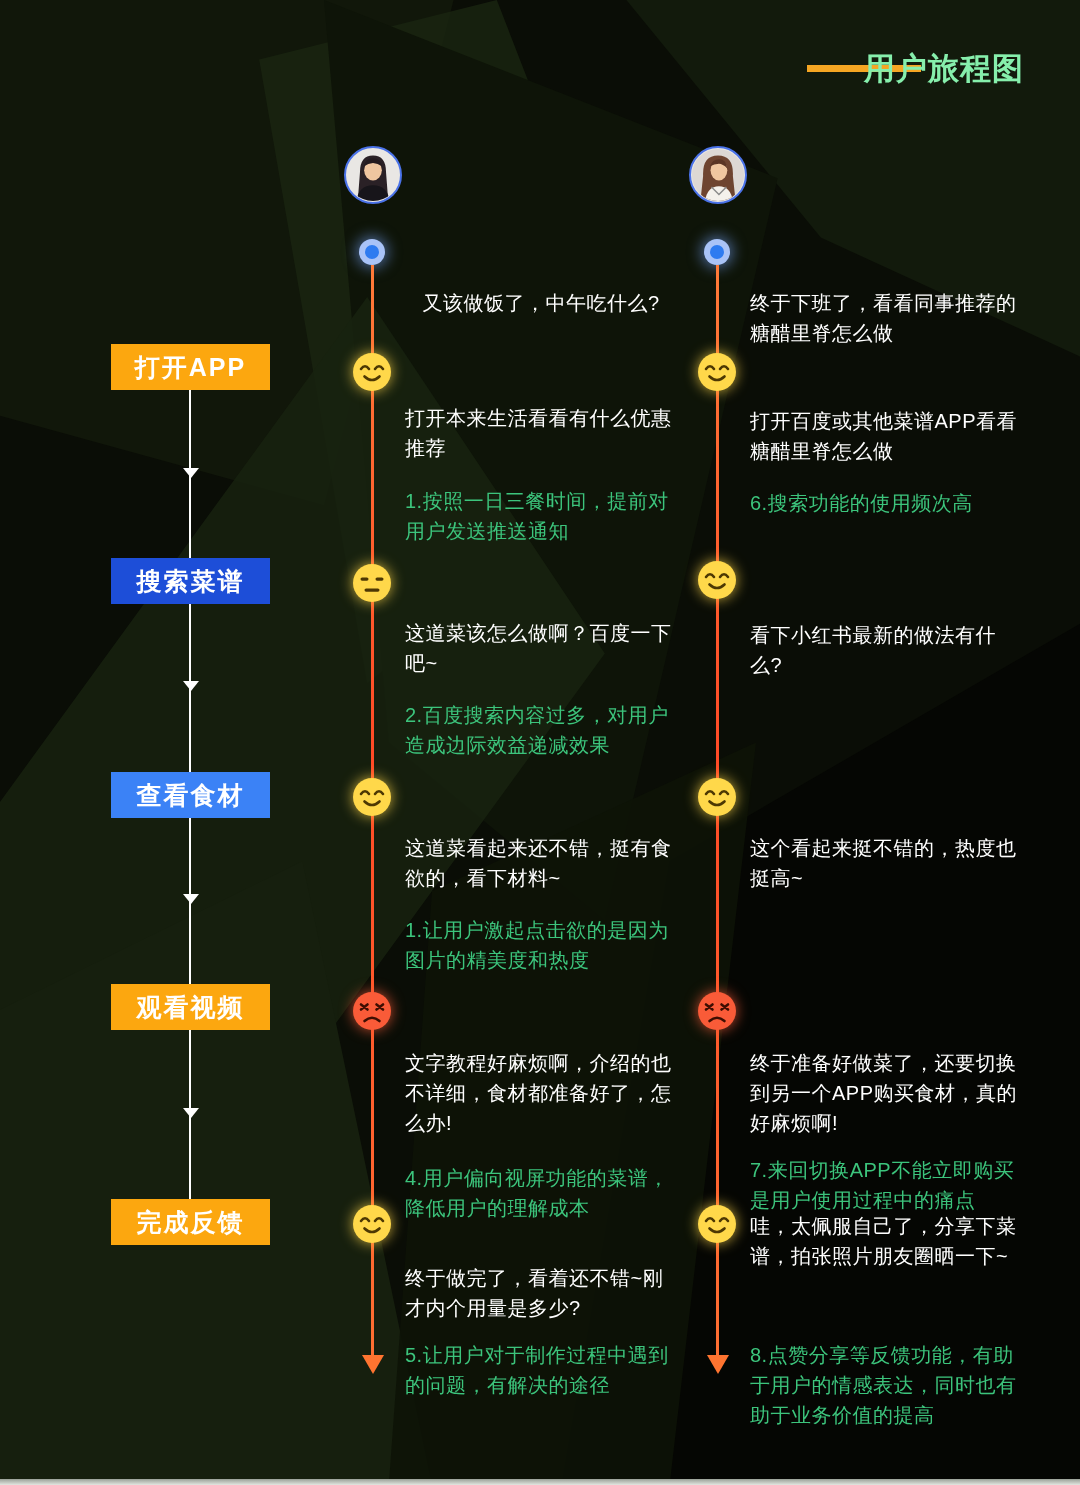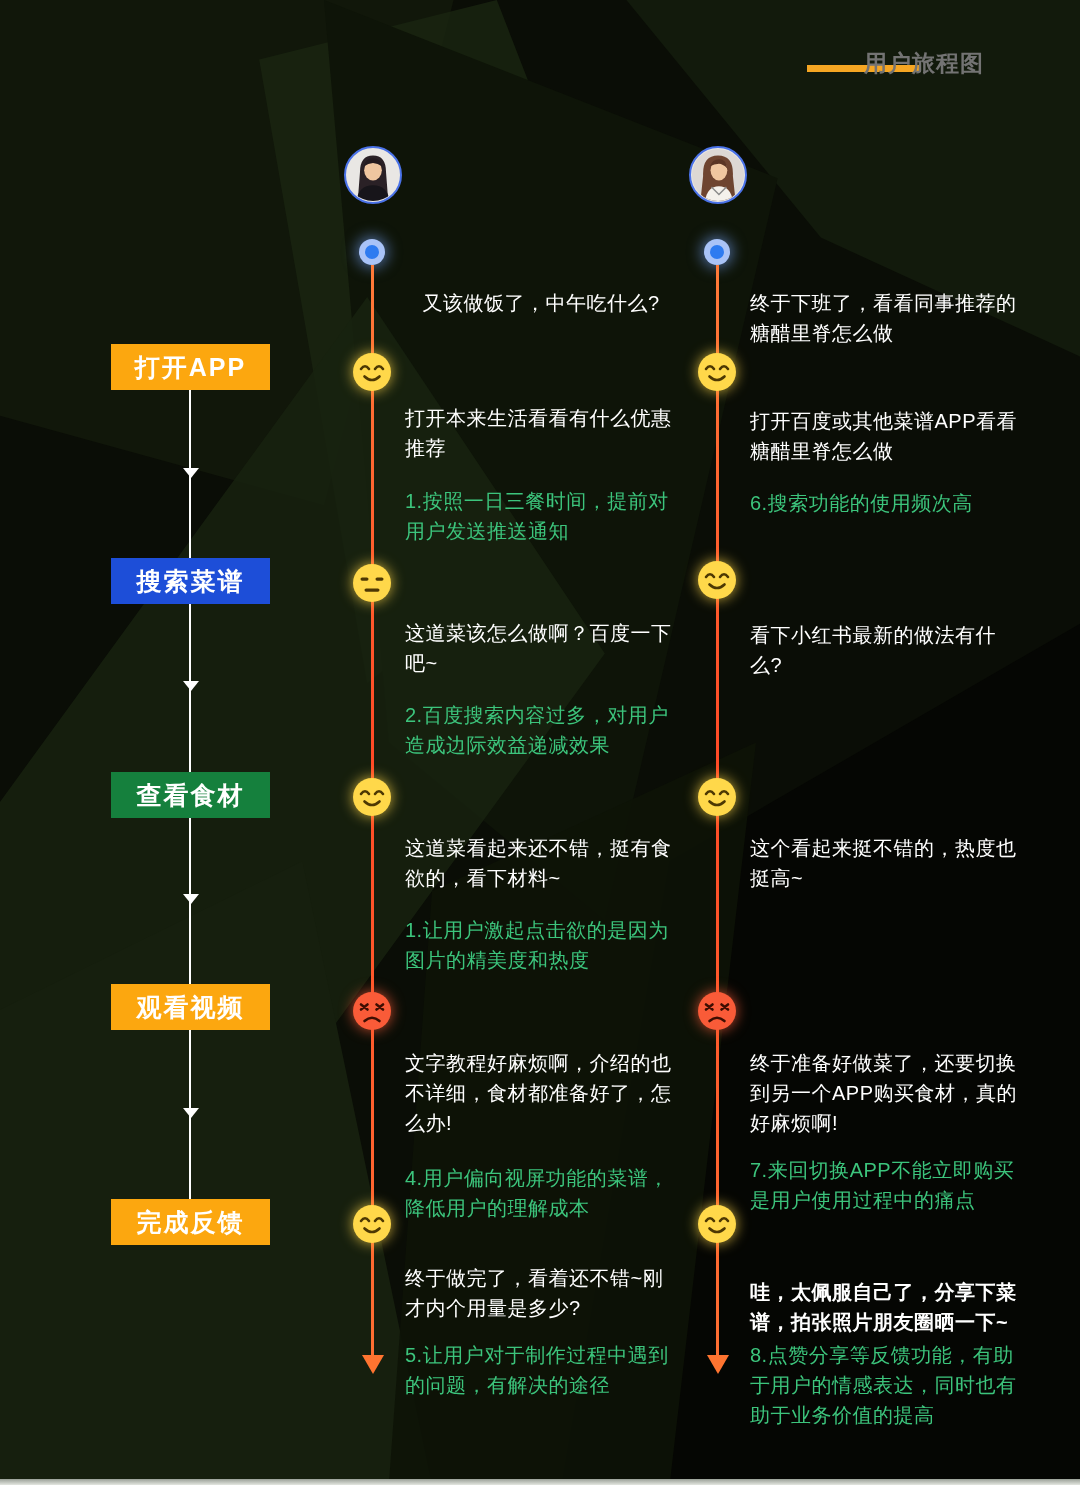--- a/index.html
+++ b/index.html
@@ -15,22 +15,22 @@
   .p2{background:#1B2711;opacity:.75;clip-path:polygon(24% 4%,46% 0,62% 30%,34% 46%);}
   .p3{background:#18220F;opacity:.85;clip-path:polygon(0 54%,34% 20%,56% 44%,22% 78%,0 72%);}
   .p4{background:#0E1408;clip-path:polygon(30% 0,72% 12%,56% 62%,36% 50%);}
   .p5{background:#121A0C;clip-path:polygon(58% 0,100% 0,100% 24%,76% 16%);}
   .p6{background:#050603;clip-path:polygon(62% 58%,100% 42%,100% 100%,52% 100%);}
   .p7{background:#161F0E;clip-path:polygon(0 68%,28% 58%,40% 100%,0 100%);}
   .p8{background:#0D1307;opacity:.9;clip-path:polygon(40% 60%,70% 50%,62% 100%,36% 100%);}
 
   
   .title-line{position:absolute;left:807px;top:65px;width:114px;height:7px;}
-  .title-text{position:absolute;left:864px;top:48px;width:170px;color:#737373;
-    font-size:23px;font-weight:bold;letter-spacing:1px;white-space:nowrap;}
+  .title-text{position:absolute;left:864px;top:48px;width:170px;color:#86efac;
+    font-size:31px;font-weight:bold;letter-spacing:1px;white-space:nowrap;}
 
   
   .stage{position:absolute;left:111px;width:159px;height:46px;
     display:flex;align-items:center;justify-content:center;
     color:#FFFFFF;font-size:25px;font-weight:bold;letter-spacing:2px;}
   .rail-seg{position:absolute;left:189px;width:2px;background:#FFFFFF;}
   .rail-arrow{position:absolute;left:183px;width:0;height:0;
     border-left:8px solid transparent;border-right:8px solid transparent;
     border-top:10px solid #FFFFFF;}
 
@@ -87,21 +87,21 @@
   <div class="rail-seg" style="top:604px;height:168px;"></div>
   <div class="rail-seg" style="top:818px;height:166px;"></div>
   <div class="rail-seg" style="top:1030px;height:169px;"></div>
   <div class="rail-arrow" style="top:468px;"></div>
   <div class="rail-arrow" style="top:681px;"></div>
   <div class="rail-arrow" style="top:894px;"></div>
   <div class="rail-arrow" style="top:1108px;"></div>
 
   <div class="stage" style="top:344px;background:#FCA70F;">打开APP</div>
   <div class="stage" style="top:558px;background:#1d4ed8;">搜索菜谱</div>
-  <div class="stage" style="top:772px;background:#15803d;">查看食材</div>
+  <div class="stage" style="top:772px;background:#3b82f6;">查看食材</div>
   <div class="stage" style="top:984px;background:#FCA70F;">观看视频</div>
   <div class="stage" style="top:1199px;background:#FCA70F;">完成反馈</div>
 
   <div class="avatar" style="left:344px;">
     <svg viewBox="0 0 58 58">
       <clipPath id="avA">
           <circle cx="29" cy="29" r="28"></circle>
         </clipPath>
       <g clip-path="url(#avA)">
         <rect width="58" height="58" fill="#E9E7E4"></rect>
@@ -229,17 +229,17 @@
       </svg>
   </div>
 
   <div class="say colB" style="top:288px;">终于下班了，看看同事推荐的糖醋里脊怎么做</div>
   <div class="say colB" style="top:406px;">打开百度或其他菜谱APP看看糖醋里脊怎么做</div>
   <div class="note colB" style="top:488px;">6.搜索功能的使用频次高</div>
   <div class="say colB" style="top:620px;">看下小红书最新的做法有什么?</div>
   <div class="say colB" style="top:833px;">这个看起来挺不错的，热度也挺高~</div>
   <div class="say colB" style="top:1048px;">终于准备好做菜了，还要切换到另一个APP购买食材，真的好麻烦啊!</div>
   <div class="note colB" style="top:1155px;">7.来回切换APP不能立即购买是用户使用过程中的痛点</div>
-  <div class="say colB" style="top:1277px;font-weight:bold;">哇，太佩服自己了，分享下菜谱，拍张照片朋友圈晒一下~</div>
+  <div class="say colB" style="top:1211px;">哇，太佩服自己了，分享下菜谱，拍张照片朋友圈晒一下~</div>
   <div class="note colB" style="top:1340px;">8.点赞分享等反馈功能，有助于用户的情感表达，同时也有助于业务价值的提高</div>
 
   <div class="footer-strip"></div>
 </div>
 
 </body></html>

